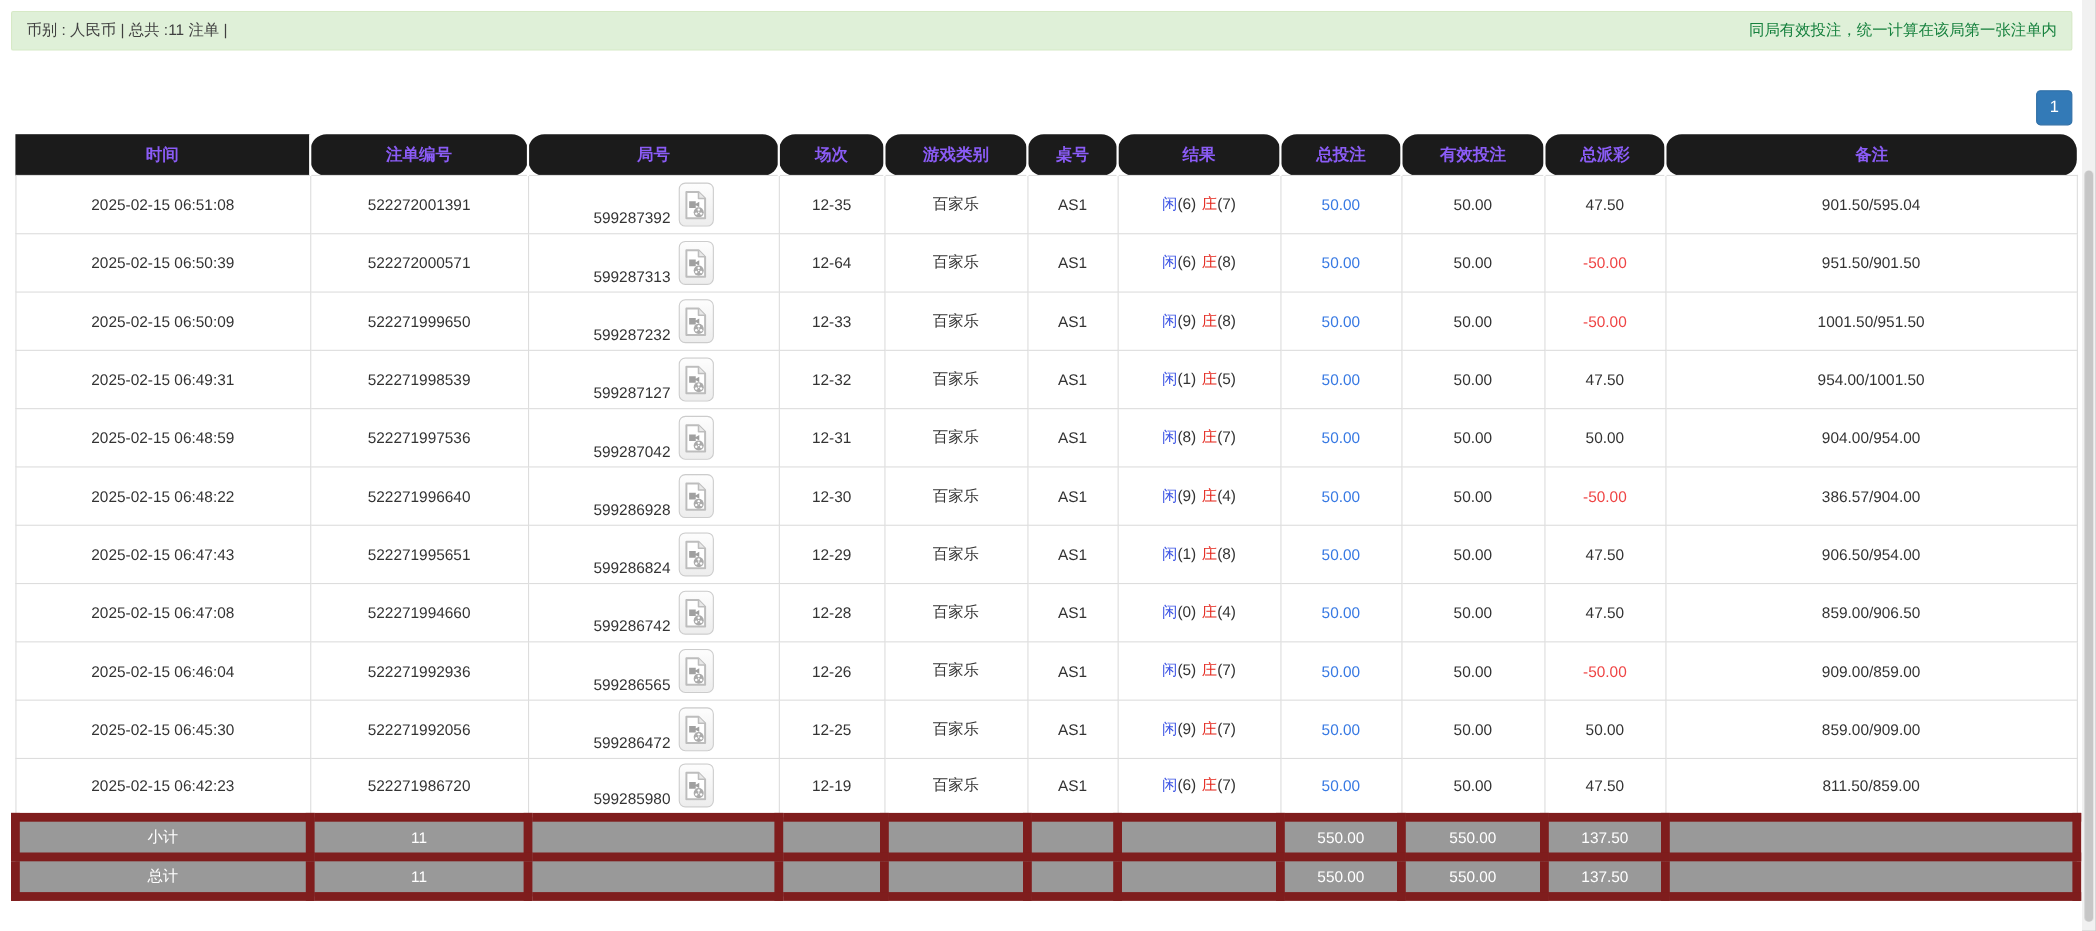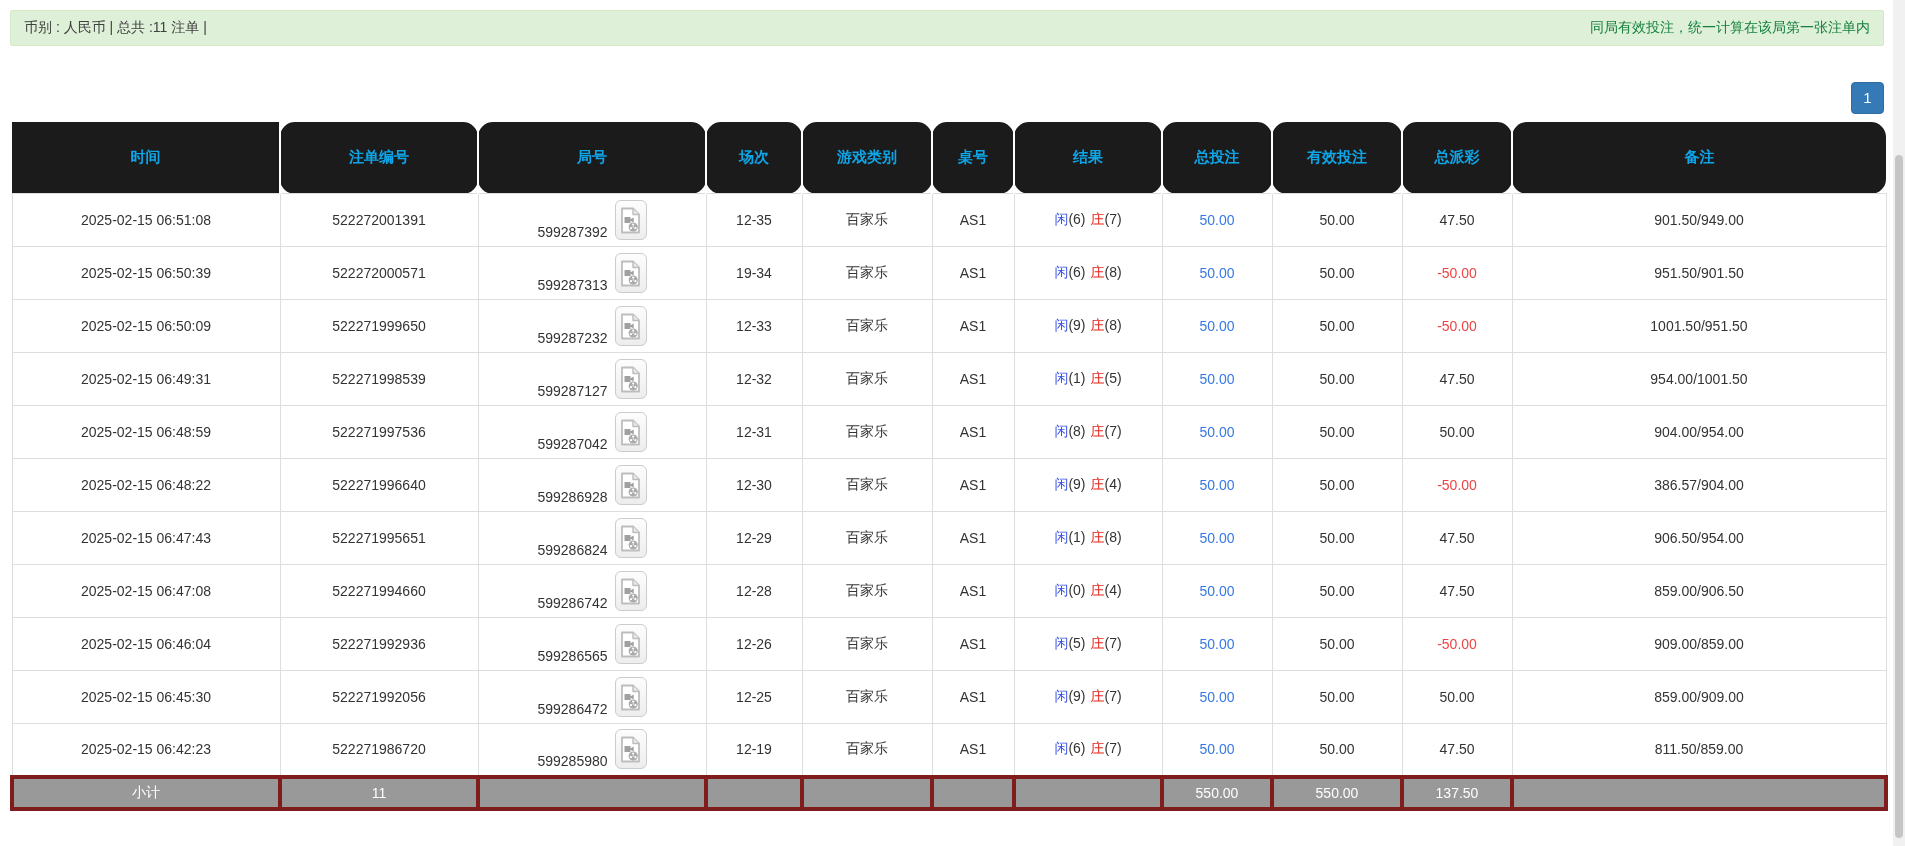--- a/index.html
+++ b/index.html
@@ -41,26 +41,26 @@
 
   
   table.bets {
     margin-top: 8px;
     width: 1874px;
     border-collapse: collapse;
     table-layout: fixed;
   }
   table.bets thead th {
     background: #1b1b1b;
-    color: #0ea5e9;
+    color: #8b5cf6;
     font-size: 15px;
     font-weight: bold;
     height: 37px;
     text-align: center;
-    padding: 17px;
+    padding: 0;
   }
   table.bets thead th + th { border-left: 2px solid #ffffff; border-radius: 15px; }
 
   table.bets tbody td {
     background: #ffffff;
     border: 1px solid #dddddd;
     height: 53px;
     text-align: center;
     vertical-align: middle;
     color: #333333;
@@ -79,21 +79,21 @@
     display: inline-flex; align-items: center; justify-content: center;
     width: 30px; height: 38px;
     border: 1px solid #cccccc; border-radius: 6px;
     background: linear-gradient(#fdfdfd, #ededed);
     cursor: pointer;
   }
 
   table.bets tfoot td {
     background: #999999;
     color: #ffffff;
-    border: 4px solid #7f1d1d;
+    border: 8px solid #7f1d1d;
     height: 28px;
     text-align: center;
     vertical-align: middle;
     font-size: 14px;
     padding: 0;
   }
 
   
   .scrollbar {
     position: fixed; top: 0; right: 0;
@@ -176,21 +176,21 @@
     <td>百家乐</td>
     <td>AS1</td>
     <td>
       <span class="player">闲</span><span class="result-gap">(6)</span><span class="banker">庄</span><span>(7)</span>
     </td>
     <td>
       <span class="amount-link">50.00</span>
     </td>
     <td>50.00</td>
     <td class="payout">47.50</td>
-    <td>901.50/949.00</td>
+    <td>901.50/595.04</td>
   </tr>
 
   <tr>
     <td>2025-02-15 06:50:39</td>
     <td>522272000571</td>
     <td>
       <span class="round-cell">
         <span>599287313</span>
         <span class="video-btn">
           <svg width="21" height="27" viewBox="0 0 21 27" aria-hidden="true">
@@ -201,21 +201,21 @@
               <circle cx="13.2" cy="20" r="4.6" fill="#ababab"></circle>
               <circle cx="13.2" cy="17.6" r="1.1" fill="#ffffff"></circle>
               <circle cx="11" cy="21.2" r="1.1" fill="#ffffff"></circle>
               <circle cx="15.4" cy="21.2" r="1.1" fill="#ffffff"></circle>
               <circle cx="13.2" cy="20" r="0.7" fill="#ffffff"></circle>
             </g>
           </svg>
         </span>
       </span>
     </td>
-    <td>19-34</td>
+    <td>12-64</td>
     <td>百家乐</td>
     <td>AS1</td>
     <td>
       <span class="player">闲</span><span class="result-gap">(6)</span><span class="banker">庄</span><span>(8)</span>
     </td>
     <td>
       <span class="amount-link">50.00</span>
     </td>
     <td>50.00</td>
     <td class="payout neg">-50.00</td>
@@ -553,19 +553,32 @@
         <td></td>
           <td></td>
         <td></td>
           <td></td>
         <td></td>
         <td>550.00</td>
         <td>550.00</td>
         <td>137.50</td>
         <td></td>
       </tr>
+      <tr>
+        <td>总计</td>
+        <td>11</td>
+        <td></td>
+          <td></td>
+        <td></td>
+          <td></td>
+        <td></td>
+        <td>550.00</td>
+        <td>550.00</td>
+        <td>137.50</td>
+        <td></td>
+      </tr>
     </tfoot>
   </table>
 </div>
 
 <div class="scrollbar">
   <div class="scroll-thumb"></div>
 </div>
 
 </body></html>

